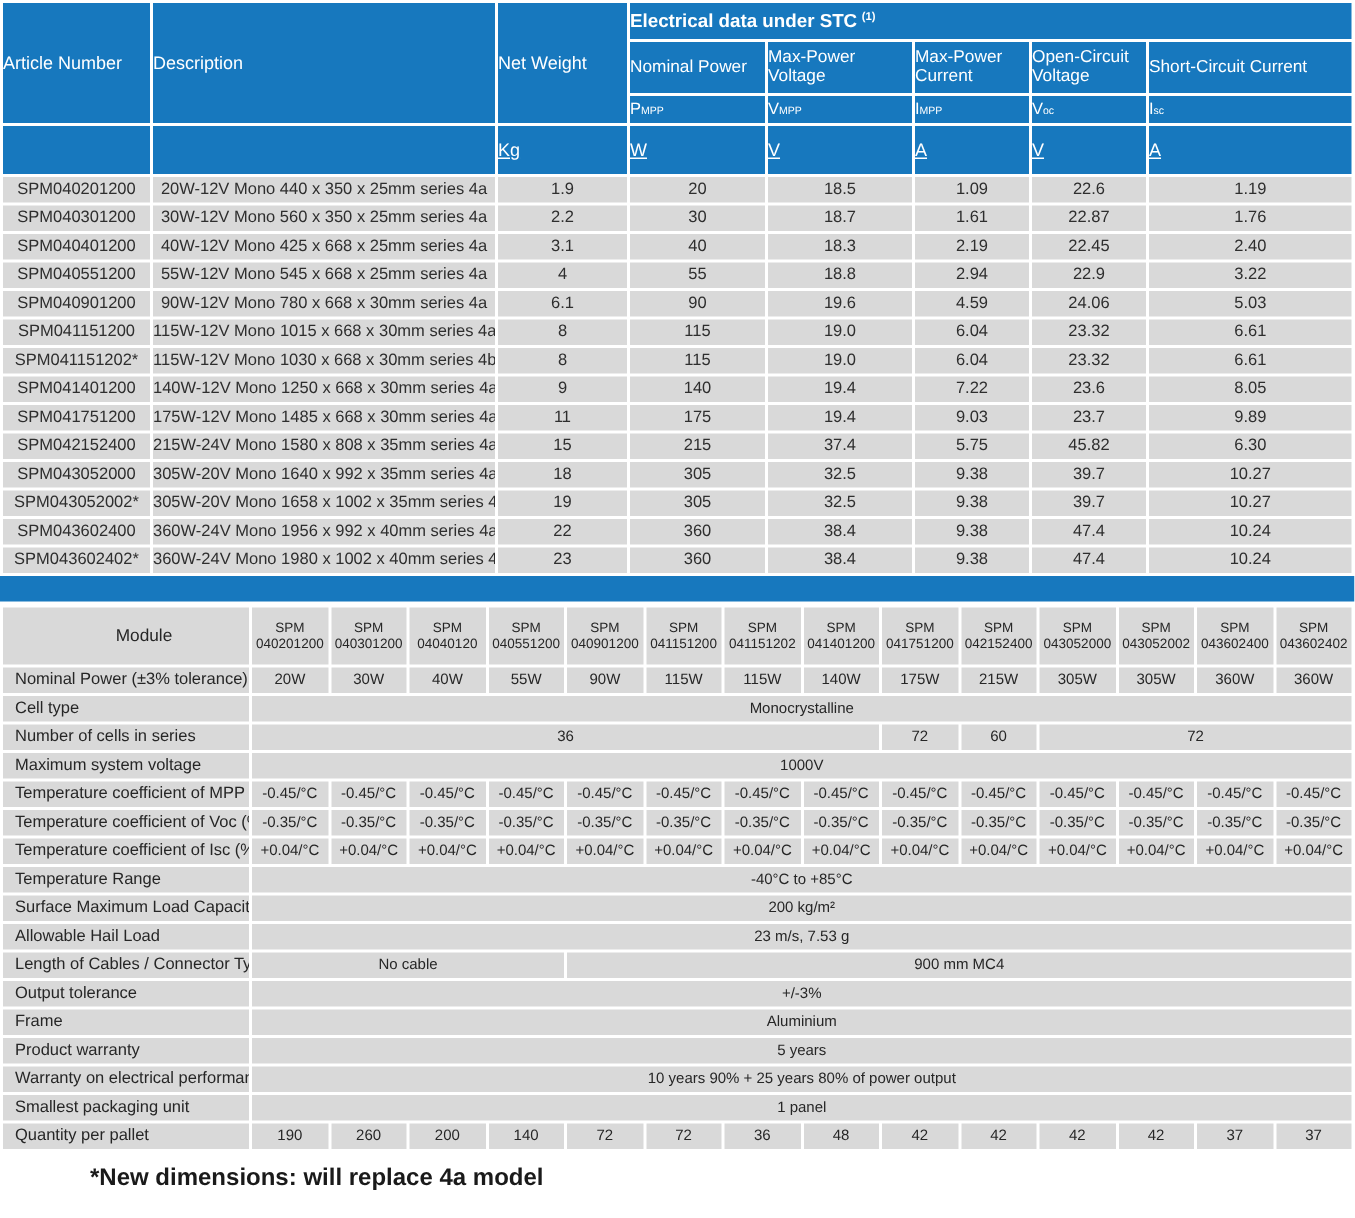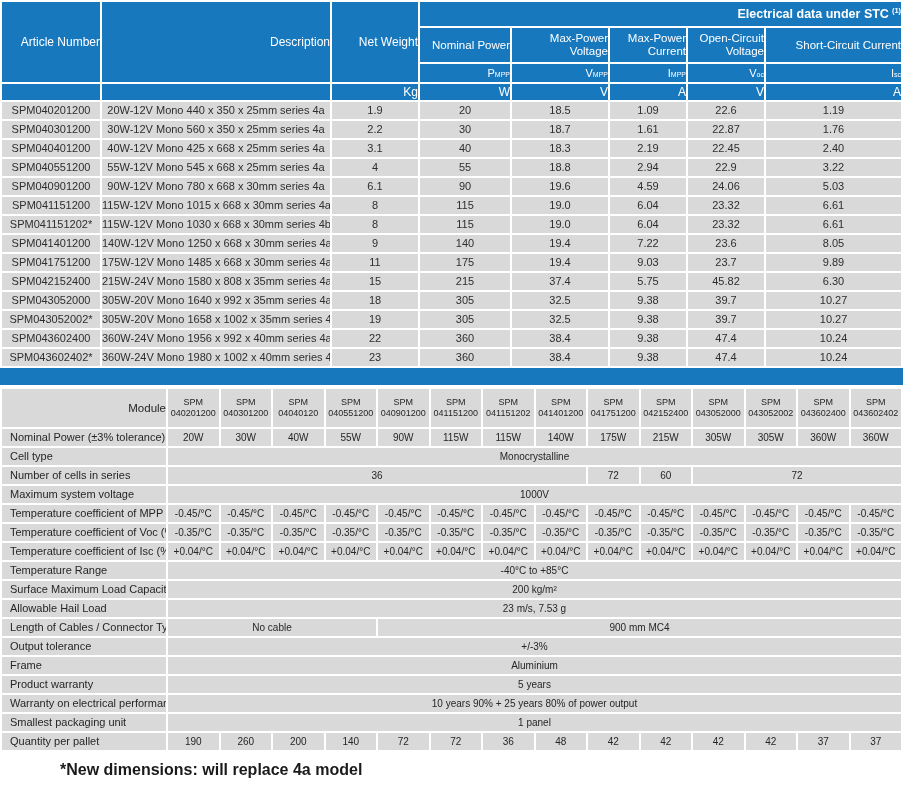--- a/index.html
+++ b/index.html
@@ -2,38 +2,38 @@
 <html><head>
 <meta charset="utf-8">
 <style>
   html,body{margin:0;padding:0;}
   body{width:903px;height:812px;background:#ffffff;font-family:"Liberation Sans",sans-serif;overflow:hidden;}
   .page{width:903px;height:812px;background:#ffffff;}
 
   table{border-collapse:separate;border-spacing:2px;table-layout:fixed;width:903px;}
 
   
-  .top-table th{background:#1778BE;color:#ffffff;font-weight:normal;font-size:12px;text-align:right;vertical-align:middle;padding:0;}
+  .top-table th{background:#1778BE;color:#ffffff;font-weight:normal;font-size:12px;text-align:left;vertical-align:middle;padding:0;}
   .top-table .stc{font-weight:bold;font-size:12.5px;}
   .top-table .sup{font-size:7.5px;font-weight:bold;vertical-align:super;margin-left:3px;}
   .top-table tr.hr1 th{height:24px;}
   .top-table tr.hr2 th{height:34px;}
   .top-table tr.hr3 th{height:18px;}
-  .top-table tr.hr4 th{height:16px;font-size:12px;}
+  .top-table tr.hr4 th{height:32px;font-size:12px;text-decoration:underline;}
   .top-table .cname-inner{max-height:34px;overflow:hidden;line-height:13px;font-size:11.5px;margin:0 auto;}
   .top-table .sym{font-size:11px;}
   .top-table .sym .sub{font-size:7px;}
   .top-table td{background:#D9D9D9;color:#2e2e2e;font-size:11px;text-align:center;height:17px;line-height:17px;padding:0;overflow:hidden;white-space:nowrap;}
 
   
   .band{height:17px;background:#1778BE;margin:0 0 2px 0;}
 
   
   .spec-table th,.spec-table td{background:#D9D9D9;color:#262626;padding:0;vertical-align:middle;overflow:hidden;}
-  .spec-table th.mod-label{text-align:right;padding-left:24px;font-size:11.5px;font-weight:normal;}
+  .spec-table th.mod-label{text-align:center;padding-left:24px;font-size:11.5px;font-weight:normal;}
   .spec-table th.mod{font-weight:normal;font-size:9px;line-height:11px;height:38px;text-align:center;margin-top:29px;}
   .spec-table td.spec-label{text-align:left;padding-left:8px;font-size:11px;height:17px;line-height:17px;white-space:nowrap;margin-top:24px;}
   .spec-table td.spec-val{text-align:center;font-size:10px;height:17px;line-height:17px;white-space:nowrap;}
 
   
   .footnotes{display:flex;align-items:flex-start;padding-top:9px;font-size:16px;color:#1a1a1a;}
   .fn-left{margin-left:60px;font-weight:bold;}
   .fn-right{margin-left:170px;font-weight:normal;}
 </style>
 </head>

